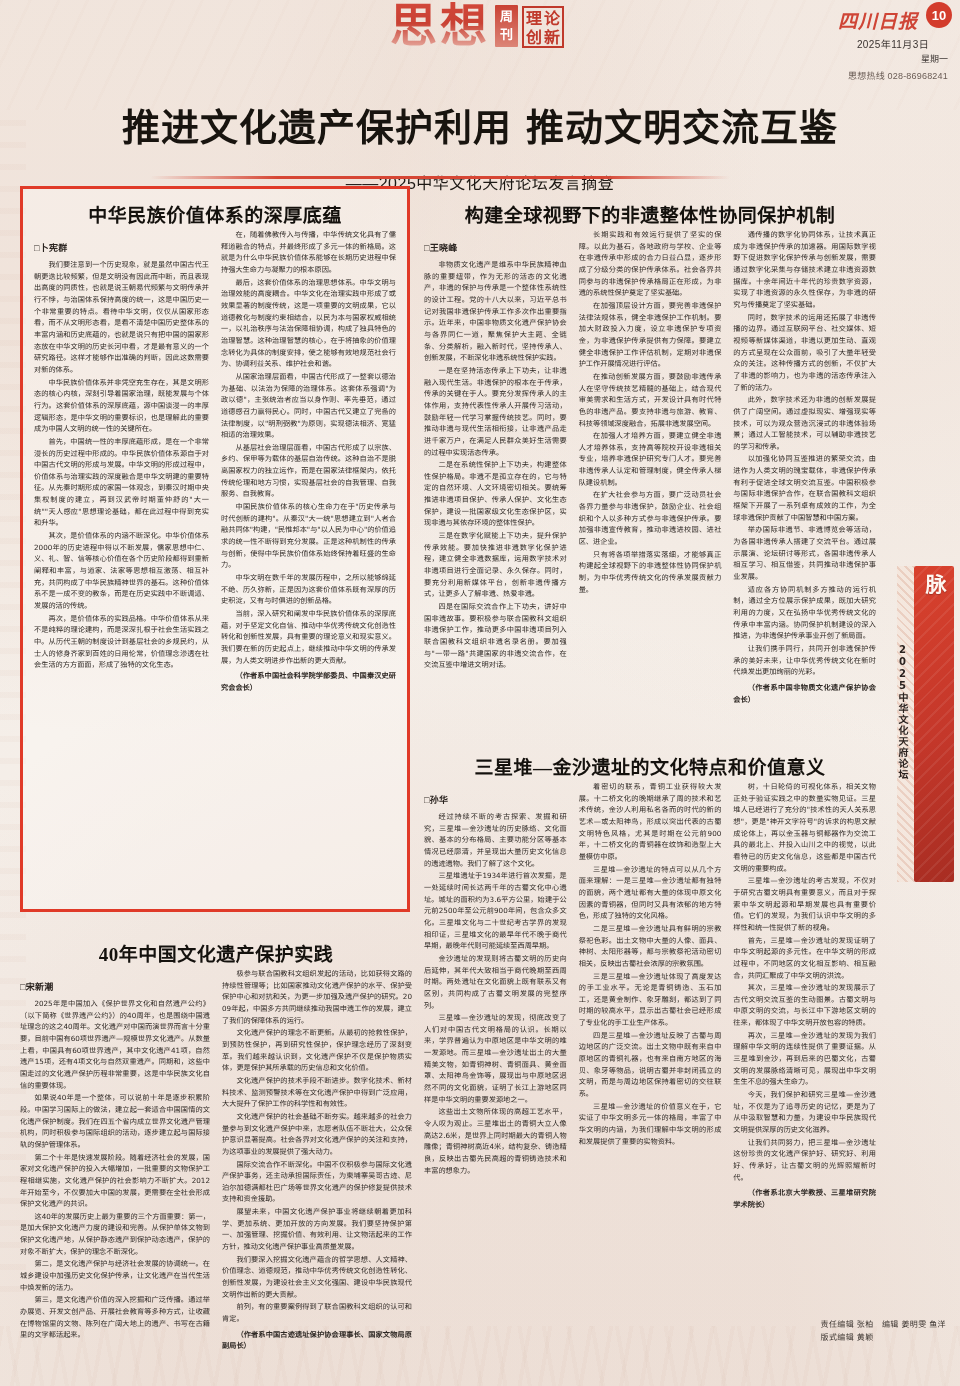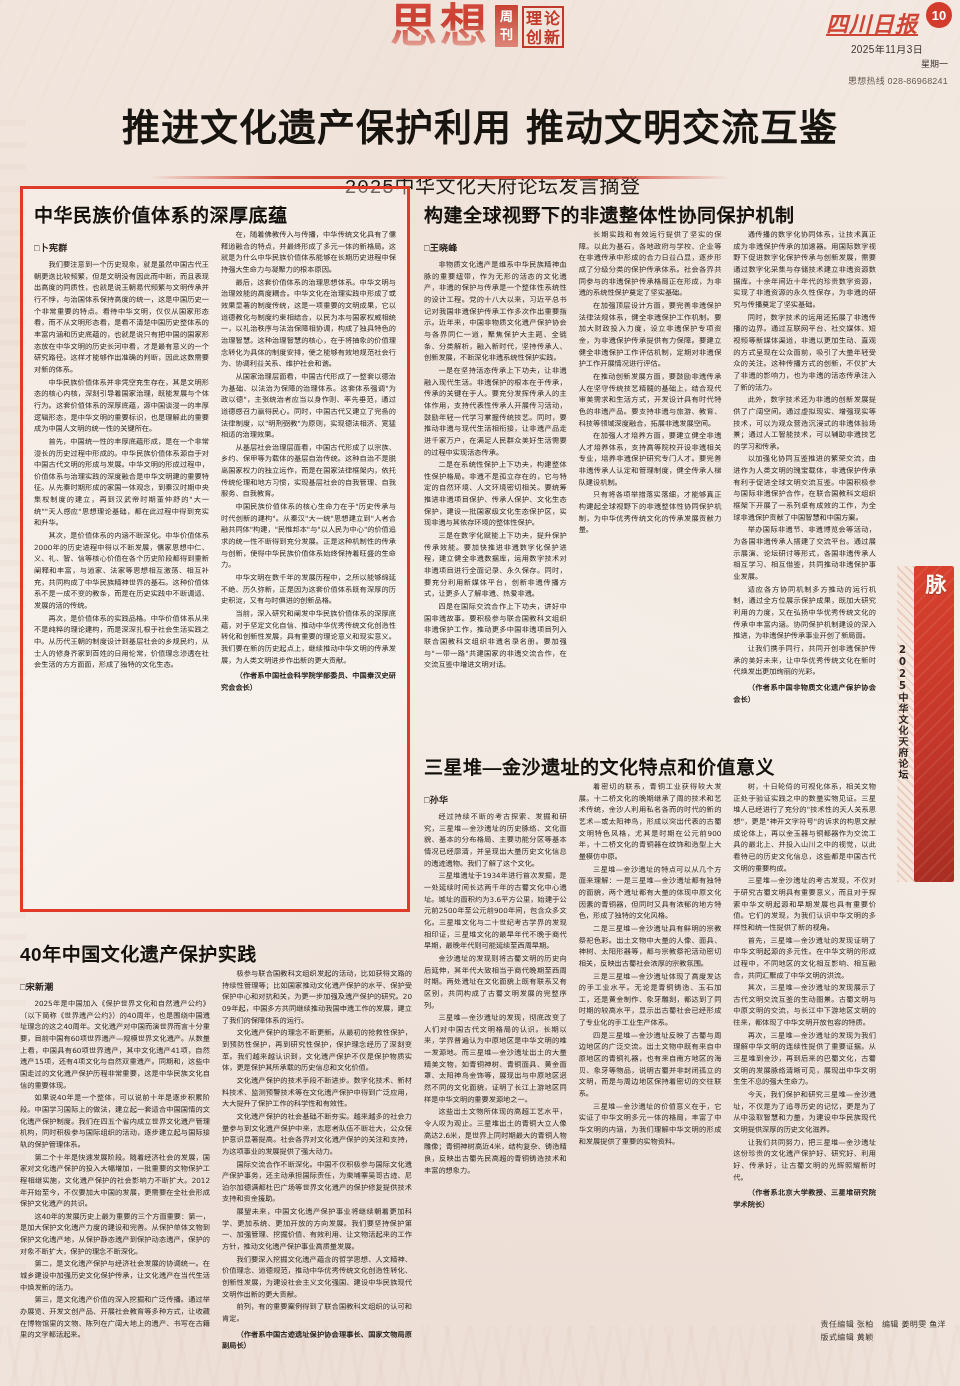--- a/index.html
+++ b/index.html
@@ -60,22 +60,22 @@
     font-family: "DejaVu Serif", serif;
     font-size: 16px; font-weight: 700; line-height: 19px;
     display: grid; grid-template-columns: 1fr 1fr; place-items: center;
     padding: 1px;
   }
   .logo-seal span { display: block; }
 
   .paper-info { position: absolute; right: 12px; top: 6px; text-align: right; }
   .paper-name {
     font-family: "DejaVu Serif", serif;
-    font-size: 22px; font-weight: 700; color: #cf4536;
-    letter-spacing: 1px; font-style: italic; text-decoration: underline;
+    font-size: 19px; font-weight: 700; color: #cf4536;
+    letter-spacing: 1px; font-style: italic;
   }
   .page-badge {
     position: absolute; right: -4px; top: -4px;
     width: 26px; height: 26px; border-radius: 50%;
     background: #d33c2c; color: #fff;
     font-size: 13px; font-weight: 700;
     display: flex; align-items: center; justify-content: center;
     font-family: "Liberation Sans", sans-serif;
   }
   .paper-date { font-size: 10px; color: #3a3330; margin-top: 3px; letter-spacing: .4px; text-align: center; }
@@ -85,38 +85,38 @@
 
   
   .head-block { position: absolute; top: 90px; left: 0; width: 960px; text-align: center; }
   .head-main {
     font-family: "DejaVu Serif", serif;
     font-size: 38px; font-weight: 700; color: #18140f;
     letter-spacing: 1px; line-height: 1.18; margin-top: 16px;
   }
   .head-sub {
     margin-top: 19px;
-    font-family: Liberation Mono, monospace;
-    font-size: 20px; color: #1d1915; letter-spacing: .5px;
+    font-family: Liberation Sans, sans-serif;
+    font-size: 16px; color: #1d1915; letter-spacing: .5px;
   }
   .head-rule {
     position: absolute; top: 176px; left: 150px; width: 580px; height: 3px;
     background: linear-gradient(90deg, rgba(214,70,52,0) 0%, #d64634 22%, #d64634 78%, rgba(214,70,52,0) 100%);
   }
 
   
   .redbox {
     position: absolute; left: 20px; top: 186px; width: 390px; height: 726px;
     border: 3px solid #e03a28; background: rgba(255,252,250,.35);
   }
 
   
   .art-title {
-    font-family: Liberation Sans, sans-serif;
-    font-weight: 700; color: #14110d; 
+    font-family: Liberation Serif, serif;
+    font-weight: 700; color: #14110d; text-align: center;
     font-size: 20px; letter-spacing: .5px;
   }
   .byline {
     font-size: 9px; font-weight: 700; color: #2b2420;
     margin-top: 12px; margin-bottom: 5px; letter-spacing: .3px;
   }
   .cols { display: flex; gap: 12px; }
   .col { flex: 1; }
   p.bd {
     font-family: "DejaVu Sans", sans-serif;
@@ -296,20 +296,21 @@
         <p class="bd">一是在坚持活态传承上下功夫，让非遗融入现代生活。非遗保护的根本在于传承，传承的关键在于人。要充分发挥传承人的主体作用，支持代表性传承人开展传习活动，鼓励年轻一代学习掌握传统技艺。同时，要推动非遗与现代生活相衔接，让非遗产品走进千家万户，在满足人民群众美好生活需要的过程中实现活态传承。</p>
         <p class="bd">二是在系统性保护上下功夫，构建整体性保护格局。非遗不是孤立存在的，它与特定的自然环境、人文环境密切相关。要统筹推进非遗项目保护、传承人保护、文化生态保护，建设一批国家级文化生态保护区，实现非遗与其依存环境的整体性保护。</p>
         <p class="bd">三是在数字化赋能上下功夫，提升保护传承效能。要加快推进非遗数字化保护进程，建立健全非遗数据库，运用数字技术对非遗项目进行全面记录、永久保存。同时，要充分利用新媒体平台，创新非遗传播方式，让更多人了解非遗、热爱非遗。</p>
         <p class="bd">四是在国际交流合作上下功夫，讲好中国非遗故事。要积极参与联合国教科文组织非遗保护工作，推动更多中国非遗项目列入联合国教科文组织非遗名录名册。要加强与"一带一路"共建国家的非遗交流合作，在交流互鉴中增进文明对话。</p>
       </div>
       <div class="col">
         <p class="bd">长期实践和有效运行提供了坚实的保障。以此为基石，各地政府与学校、企业等在非遗传承中形成的合力日益凸显，逐步形成了分级分类的保护传承体系。社会各界共同参与的非遗保护传承格局正在形成，为非遗的系统性保护奠定了坚实基础。</p>
         <p class="bd">在加强顶层设计方面，要完善非遗保护法律法规体系，健全非遗保护工作机制。要加大财政投入力度，设立非遗保护专项资金，为非遗保护传承提供有力保障。要建立健全非遗保护工作评估机制，定期对非遗保护工作开展情况进行评估。</p>
         <p class="bd">在推动创新发展方面，要鼓励非遗传承人在坚守传统技艺精髓的基础上，结合现代审美需求和生活方式，开发设计具有时代特色的非遗产品。要支持非遗与旅游、教育、科技等领域深度融合，拓展非遗发展空间。</p>
         <p class="bd">在加强人才培养方面，要建立健全非遗人才培养体系，支持高等院校开设非遗相关专业，培养非遗保护研究专门人才。要完善非遗传承人认定和管理制度，健全传承人梯队建设机制。</p>
+        <p class="bd">在扩大社会参与方面，要广泛动员社会各界力量参与非遗保护，鼓励企业、社会组织和个人以多种方式参与非遗保护传承。要加强非遗宣传教育，推动非遗进校园、进社区、进企业。</p>
         <p class="bd">只有将各项举措落实落细，才能够真正构建起全球视野下的非遗整体性协同保护机制，为中华优秀传统文化的传承发展贡献力量。</p>
       </div>
       <div class="col">
         <p class="bd">通传播的数字化协同体系，让技术真正成为非遗保护传承的加速器。用国际数字视野下促进数字化保护传承与创新发展，需要通过数字化采集与存储技术建立非遗资源数据库。十余年间近十年代的珍贵数字资源，实现了非遗资源的永久性保存，为非遗的研究与传播奠定了坚实基础。</p>
         <p class="bd">同时，数字技术的运用还拓展了非遗传播的边界。通过互联网平台、社交媒体、短视频等新媒体渠道，非遗以更加生动、直观的方式呈现在公众面前，吸引了大量年轻受众的关注。这种传播方式的创新，不仅扩大了非遗的影响力，也为非遗的活态传承注入了新的活力。</p>
         <p class="bd">此外，数字技术还为非遗的创新发展提供了广阔空间。通过虚拟现实、增强现实等技术，可以为观众营造沉浸式的非遗体验场景；通过人工智能技术，可以辅助非遗技艺的学习和传承。</p>
         <p class="bd">以加强化协同互鉴推进的繁荣交流，由进作为人类文明的瑰宝载体，非遗保护传承有利于促进全球文明交流互鉴。中国积极参与国际非遗保护合作，在联合国教科文组织框架下开展了一系列卓有成效的工作，为全球非遗保护贡献了中国智慧和中国方案。</p>
         <p class="bd">举办国际非遗节、非遗博览会等活动，为各国非遗传承人搭建了交流平台。通过展示展演、论坛研讨等形式，各国非遗传承人相互学习、相互借鉴，共同推动非遗保护事业发展。</p>
         <p class="bd">适应各方协同机制多方推动的运行机制，通过全方位展示保护成果，既加大研究利用的力度，又在弘扬中华优秀传统文化的传承中丰富内涵。协同保护机制建设的深入推进，为非遗保护传承事业开创了新局面。</p>
         <p class="bd">让我们携手同行，共同开创非遗保护传承的美好未来，让中华优秀传统文化在新时代焕发出更加绚丽的光彩。</p>

